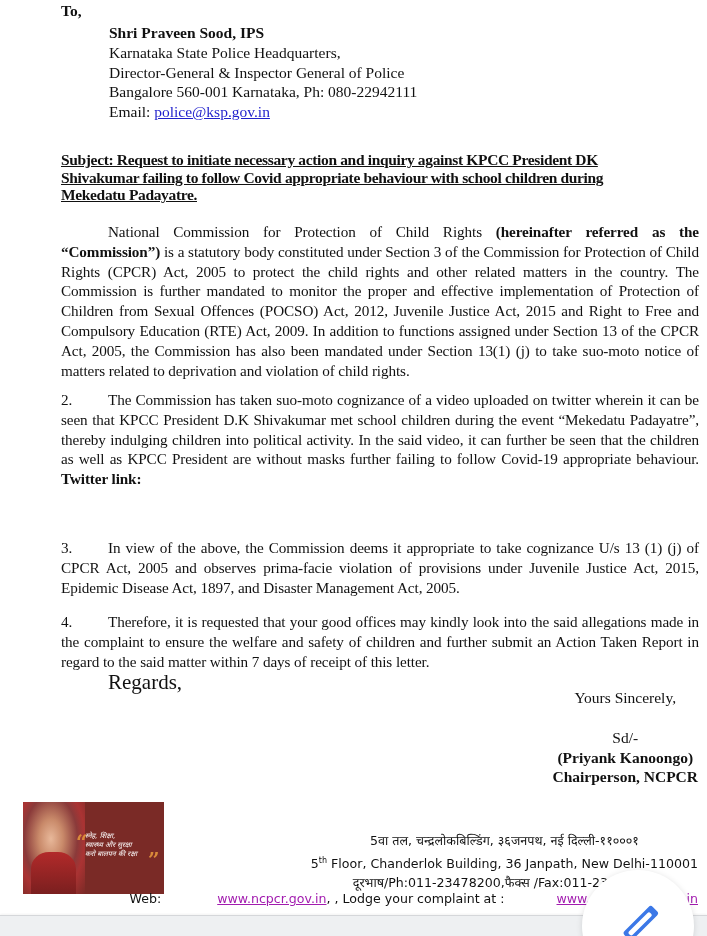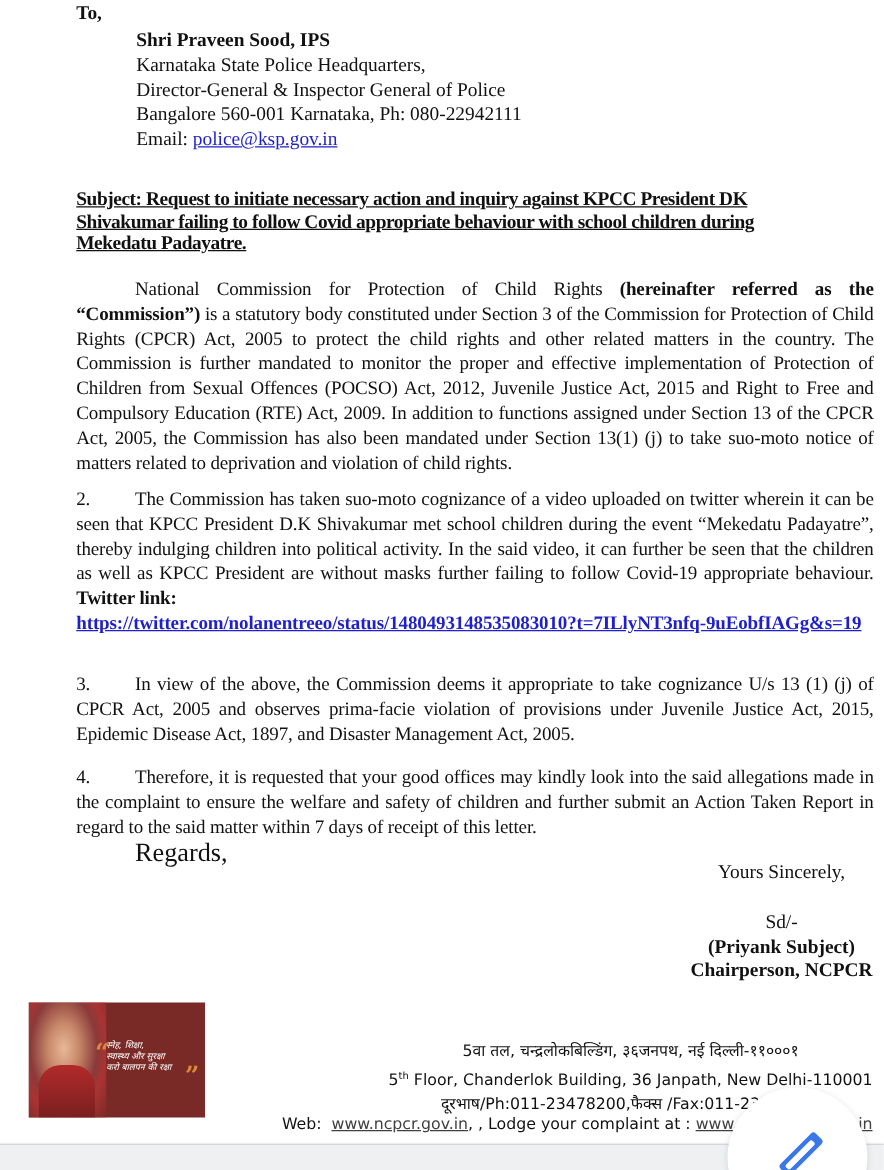--- a/index.html
+++ b/index.html
@@ -57,21 +57,21 @@
     position: absolute; color: #d98a3a; font-size: 20px; font-weight: bold; font-family: "DejaVu Serif", serif;
   }
   .banner .q1 { left: 53px; top: 28px; }
   .banner .q2 { left: 125px; top: 46px; }
   .footer {
     position: absolute; right: 9px; top: 831px; text-align: center;
     font-family: "DejaVu Sans", sans-serif; font-size: 12.6px; line-height: 19.5px; color: #111;
   }
   .footer sup { font-size: 8px; }
   .footer .web { position: absolute; right: 0; top: 58px; white-space: nowrap; }
-  .footer a { color: #404040; text-decoration: underline; }
+  .footer a { color: #a21caf; text-decoration: underline; margin-left: 48px; }
   .bottom-bar {
     position: absolute; left: 0; top: 915px; width: 707px; height: 21px;
     background: #eef0f2; border-top: 1px solid #d5d7da;
     box-shadow: 0 -1px 2px rgba(0,0,0,0.05);
   }
   .fab {
     position: absolute; left: 582px; top: 870px; width: 112px; height: 112px;
     border-radius: 50%; background: #fff;
     box-shadow: 0 1px 6px rgba(0,0,0,0.12);
   }
@@ -95,38 +95,37 @@
   </div>
 
   <div class="subject">Subject: Request to initiate necessary action and inquiry against KPCC President DK Shivakumar failing to follow Covid appropriate behaviour with school children during Mekedatu Padayatre.</div>
 
   <div class="para" style="top:222px;">
     <span class="indent1"></span><span>National Commission for Protection of Child Rights </span><span class="bold">(hereinafter referred as the “Commission”)</span><span> is a statutory body constituted under Section 3 of the Commission for Protection of Child Rights (CPCR) Act, 2005 to protect the child rights and other related matters in the country. The Commission is further mandated to monitor the proper and effective implementation of Protection of Children from Sexual Offences (POCSO) Act, 2012, Juvenile Justice Act, 2015 and Right to Free and Compulsory Education (RTE) Act, 2009. In addition to functions assigned under Section 13 of the CPCR Act, 2005, the Commission has also been mandated under Section 13(1) (j) to take suo-moto notice of matters related to deprivation and violation of child rights.</span>
   </div>
 
   <div class="para" style="top:390px;">
     <span class="num">2.</span><span>The Commission has taken suo-moto cognizance of a video uploaded on twitter wherein it can be seen that KPCC President D.K Shivakumar met school children during the event “Mekedatu Padayatre”, thereby indulging children into political activity.  In the said video, it can further be seen that the children as well as KPCC President are without masks further failing to follow Covid-19 appropriate behaviour. </span><span class="bold">Twitter link:</span><br>
-    <a class="twlink">https://twitter.com/nolanentreeo/status/1480493148535083010?t=7ILlyNT3nfq-9uEobfIAGg&amp;s=19</a>
   </div>
 
   <div class="para" style="top:538px;">
     <span class="num">3.</span><span>In view of the above, the Commission deems it appropriate to take cognizance U/s 13 (1) (j) of CPCR Act, 2005 and observes prima-facie violation of provisions under Juvenile Justice Act, 2015, Epidemic Disease Act, 1897, and Disaster Management Act, 2005.</span>
   </div>
 
   <div class="para" style="top:612px;">
     <span class="num">4.</span><span>Therefore, it is requested that your good offices may kindly look into the said allegations made in the complaint to ensure the welfare and safety of children and further submit an Action Taken Report in regard to the said matter within 7 days of receipt of this letter.</span>
   </div>
 
   <div class="regards">Regards,</div>
 
   <div class="sig">
     <div>Yours Sincerely,</div>
     <div style="height:20px"></div>
     <div>Sd/-</div>
-    <div class="b">(Priyank Subject)</div>
+    <div class="b">(Priyank Kanoongo)</div>
     <div class="b">Chairperson, NCPCR</div>
   </div>
 
   <div class="banner">
     <div class="child"></div>
     <span class="q1">“</span>
     <div class="quote">
       <div>स्नेह, शिक्षा,</div>
       <div>स्वास्थ्य और सुरक्षा</div>
       <div>करो बालपन की रक्षा</div>

